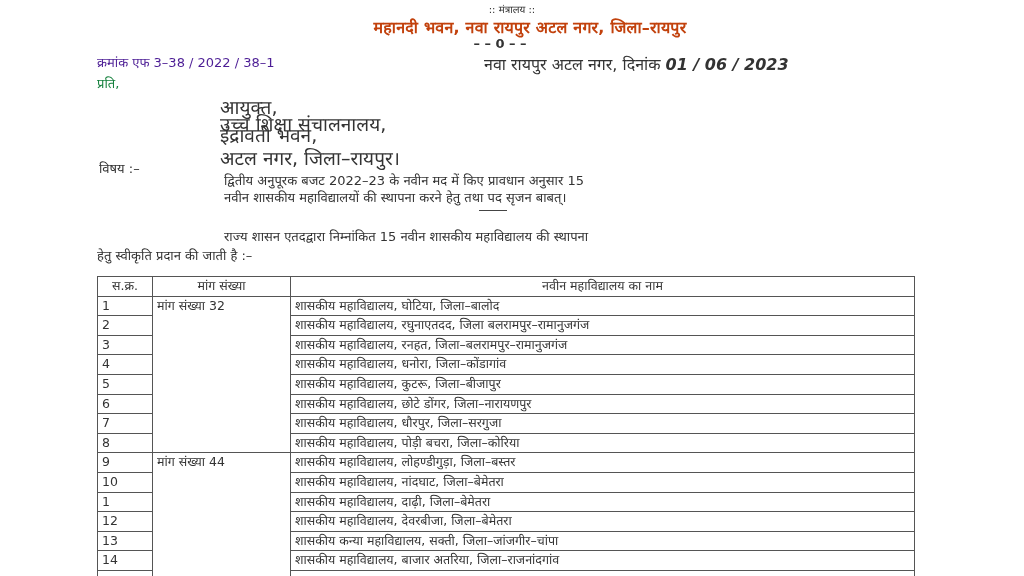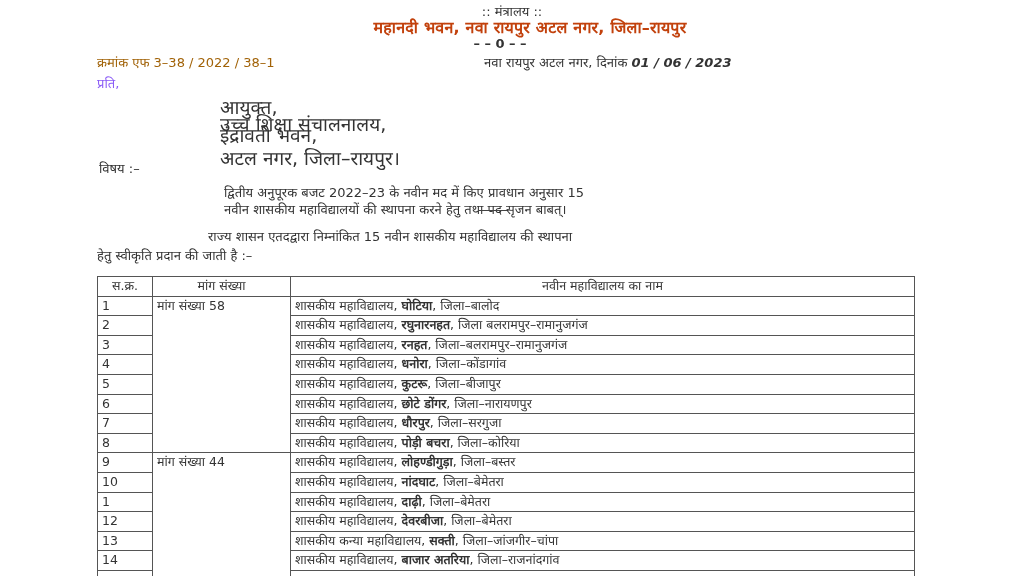--- a/index.html
+++ b/index.html
@@ -2,46 +2,46 @@
 <html><head>
 <meta charset="utf-8">
 <style>
   html, body { margin:0; padding:0; }
   body {
     width:1024px; height:576px; overflow:hidden; position:relative;
     background:#ffffff; color:#2a2a2a;
     font-family: "DejaVu Sans", sans-serif;
   }
   .abs { position:absolute; white-space:nowrap; }
-  .hdr-title { left:0; width:1024px; text-align:center; top:2px; font-size:13px; color:#333; }
+  .hdr-title { left:0; width:1024px; text-align:center; top:2px; font-size:10px; color:#333; }
   .hdr-addr { left:0; width:1000px; text-align:center; top:16px; font-size:16px; font-weight:bold; color:#c2410c; letter-spacing:0.2px;padding-left:30px; }
   .hdr-sep { left:0; width:1000px; text-align:center; top:36px; font-size:13px; font-weight:bold; color:#333; }
-  .ref { left:97px; top:53px; font-size:13px; color:#a16207; }
-  .place-date { left:484px; top:53px; font-size:13px; color:#333; }
+  .ref { left:97px; top:53px; font-size:13px; color:#4c1d95; }
+  .place-date { left:484px; top:53px; font-size:16px; color:#333; }
   .date-val { color:#333; font-style:italic; font-weight:bold; }
-  .prati { left:97px; top:74px; font-size:13px; color:#8b5cf6; }
+  .prati { left:97px; top:74px; font-size:13px; color:#15803d; }
   .addr { left:220px; font-size:19px; color:#333; }
   .subj-label { left:99px; top:159px; font-size:13px; color:#333; }
-  .subj-line { left:224px; font-size:13px; color:#333;margin-top:12px; }
+  .subj-line { left:224px; font-size:13px; color:#333; }
   .dashline { left:479px; top:210px; width:28px; border-top:1.5px solid #444; }
   .body-line { font-size:13px; color:#333; }
 
   table.colleges {
     position:absolute; left:97px; top:276px; width:818px;
     border-collapse:collapse; table-layout:fixed;
     font-size:12.5px; color:#333;
   }
   table.colleges td, table.colleges th {
     border:1px solid #555; padding:0 4px; height:18.6px; line-height:18px;
     font-weight:normal; overflow:hidden; white-space:nowrap; vertical-align:top;margin-top:28px;
   }
   table.colleges th { text-align:center; }
   .c1 { width:55px; }
   .c2 { width:138px; }
-  .bold { font-weight:bold;text-align:right; }
+  .bold { font-weight:normal;text-align:right; }
 </style>
 </head>
 <body>
 
 <div class="abs hdr-title">:: मंत्रालय ::</div>
 <div class="abs hdr-addr">महानदी भवन, नवा रायपुर अटल नगर, जिला–रायपुर</div>
 <div class="abs hdr-sep">– – 0 – –</div>
 
 <div class="abs ref">क्रमांक एफ 3–38 / 2022 / 38–1</div>
 <div class="abs place-date">
@@ -53,45 +53,45 @@
 <div class="abs addr" style="top:94px">आयुक्त,</div>
 <div class="abs addr" style="top:111px">उच्च शिक्षा संचालनालय,</div>
 <div class="abs addr" style="top:122px">इंद्रावती भवन,</div>
 <div class="abs addr" style="top:145px">अटल नगर, जिला–रायपुर।</div>
 
 <div class="abs subj-label">विषय :–</div>
 <div class="abs subj-line" style="top:171px">द्वितीय अनुपूरक बजट 2022–23 के नवीन मद में किए प्रावधान अनुसार 15</div>
 <div class="abs subj-line" style="top:188px">नवीन शासकीय महाविद्यालयों की स्थापना करने हेतु तथा पद सृजन बाबत्।</div>
 <div class="abs dashline"></div>
 
-<div class="abs body-line" style="left:208px; top:227px">राज्य शासन एतदद्वारा निम्नांकित 15 नवीन शासकीय महाविद्यालय की स्थापना</div>
+<div class="abs body-line" style="left:224px; top:227px">राज्य शासन एतदद्वारा निम्नांकित 15 नवीन शासकीय महाविद्यालय की स्थापना</div>
 <div class="abs body-line" style="left:97px; top:246px">हेतु स्वीकृति प्रदान की जाती है :–</div>
 
 <table class="colleges">
   <colgroup>
       <col class="c1">
       <col class="c2">
       <col>
     </colgroup>
   <thead>
     <tr>
       <th>स.क्र.</th>
       <th>मांग संख्या</th>
       <th>नवीन महाविद्यालय का नाम</th>
     </tr>
   </thead>
   <tbody id="tbody">
       <tr>
         <td>1</td>
-        <td rowspan="8">मांग संख्या 58</td>
+        <td rowspan="8">मांग संख्या 32</td>
         <td><span>शासकीय महाविद्यालय,</span> <span class="bold">घोटिया</span><span>, जिला–बालोद</span></td>
       </tr>
       <tr>
         <td>2</td>
-        <td><span>शासकीय महाविद्यालय,</span> <span class="bold">रघुनारनहत</span><span>, जिला बलरामपुर–रामानुजगंज</span></td>
+        <td><span>शासकीय महाविद्यालय,</span> <span class="bold">रघुनाएतदद</span><span>, जिला बलरामपुर–रामानुजगंज</span></td>
       </tr>
       <tr>
         <td>3</td>
         <td><span>शासकीय महाविद्यालय,</span> <span class="bold">रनहत</span><span>, जिला–बलरामपुर–रामानुजगंज</span></td>
       </tr>
       <tr>
         <td>4</td>
         <td><span>शासकीय महाविद्यालय,</span> <span class="bold">धनोरा</span><span>, जिला–कोंडागांव</span></td>
       </tr>
       <tr>

